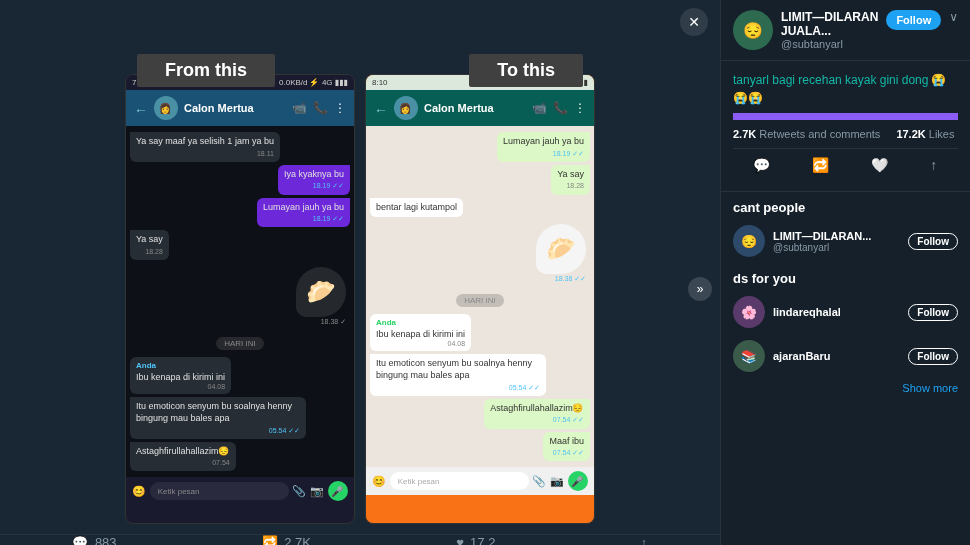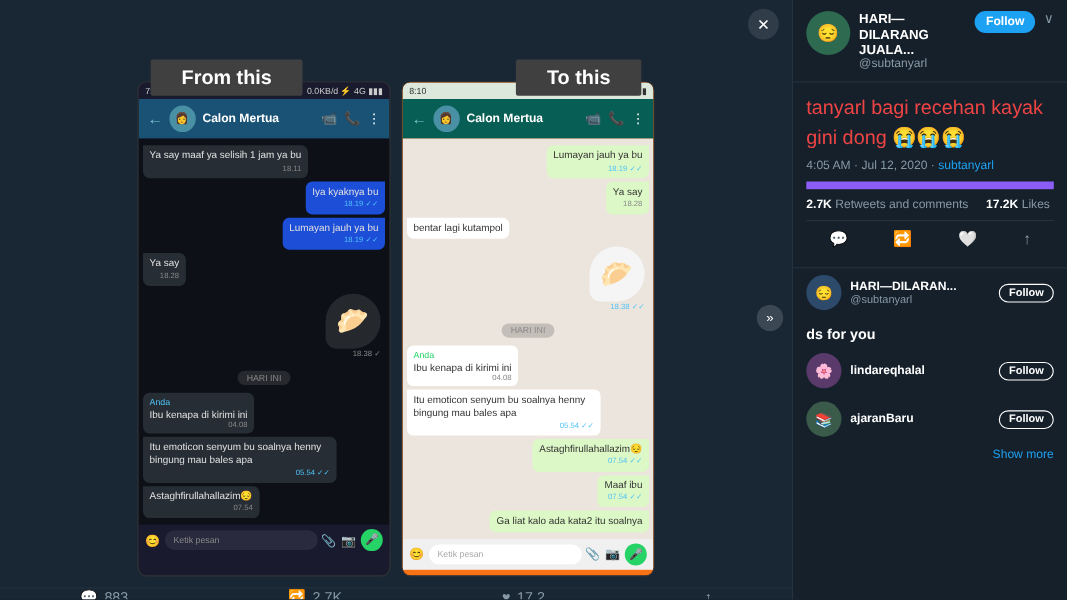--- a/index.html
+++ b/index.html
@@ -186,21 +186,21 @@
       align-self: flex-start;
       border-top-left-radius: 0;
     }
 
     .msg-received-light {
       background: #ffffff;
       color: #333;
     }
 
     .msg-sent {
-      background: #1d4ed8;
+      background: #6d28d9;
       color: #e0e0e0;
       align-self: flex-end;
       border-top-right-radius: 0;
     }
 
     .msg-sent-light {
       background: #dcf8c6;
       color: #333;
     }
 
@@ -242,21 +242,21 @@
       font-size: 24px;
     }
 
     .sticker-dark {
       background: rgba(255,255,255,0.1);
     }
 
     .anda-label {
       font-size: 8px;
       color: #4fc3f7;
-      font-weight: 400;
+      font-weight: 700;
       margin-bottom: 2px;
     }
 
     .anda-label-green {
       color: #25d366;
     }
 
     .msg-with-label {
       background: #262d34;
       padding: 4px 6px;
@@ -412,22 +412,22 @@
       cursor: pointer;
       white-space: nowrap;
     }
 
     .tweet-section {
       padding: 10px 12px;
       border-bottom: 1px solid #253341;
     }
 
     .tweet-text {
-      color: #ef4444;
-      font-size: 18px;
+      color: #14b8a6;
+      font-size: 12px;
       line-height: 1.5;
       margin-bottom: 6px;
     }
 
     .tweet-meta {
       color: #8899a6;
       font-size: 11px;
       margin-bottom: 8px;
     }
 
@@ -681,23 +681,20 @@
             <div class="msg-time msg-time-check">05.54 ✓✓</div>
           </div>
           <div class="msg-bubble msg-sent msg-sent-light">
             <div>Astaghfirullahallazim😔</div>
             <div class="msg-time msg-time-check">07.54 ✓✓</div>
           </div>
           <div class="msg-bubble msg-sent msg-sent-light">
             <div>Maaf ibu</div>
             <div class="msg-time msg-time-check">07.54 ✓✓</div>
           </div>
-          <div class="msg-bubble msg-sent msg-sent-light">
-            <div>Ga liat kalo ada kata2 itu soalnya</div>
-          </div>
         </div>
 
         <div class="wa-input wa-input-light">
           <span class="emoji-btn">😊</span>
           <div class="input-field input-field-light">
             <span>Ketik pesan</span>
           </div>
           <span style="color:#888;font-size:11px;">📎</span>
           <span style="color:#888;font-size:11px;">📷</span>
           <div class="mic-btn">🎤</div>
@@ -725,56 +722,53 @@
   </div>
 </div>
 
 <div class="right-panel">
 
   <div class="right-header">
     <div class="user-avatar-large">
       <span>😔</span>
     </div>
     <div class="user-info">
-      <div class="user-name">HARI—DILARANG JUALA...</div>
+      <div class="user-name">LIMIT—DILARAN JUALA...</div>
       <div class="user-handle">@subtanyarl</div>
     </div>
     <button class="follow-btn">Follow</button>
     <span class="chevron">∨</span>
   </div>
 
   <div class="tweet-section">
     <div class="tweet-text">tanyarl bagi recehan kayak gini dong 😭😭😭</div>
-    <div class="tweet-meta">
-      <span>4:05 AM · Jul 12, 2020 ·</span>
-      <a>subtanyarl</a>
-    </div>
     <div class="tweet-stats">
       <div class="stat-item">
         <span class="stat-number">2.7K</span>
         <span>Retweets and comments</span>
       </div>
       <div class="stat-item">
         <span class="stat-number">17.2K</span>
         <span>Likes</span>
       </div>
     </div>
     <div class="tweet-actions">
       <span class="tweet-action-btn">💬</span>
       <span class="tweet-action-btn">🔁</span>
       <span class="tweet-action-btn">🤍</span>
       <span class="tweet-action-btn">↑</span>
     </div>
   </div>
 
+  <div class="section-title">cant people</div>
 
   <div class="suggestion-item">
     <div class="suggestion-avatar">😔</div>
     <div class="suggestion-info">
-      <div class="suggestion-name">HARI—DILARAN...</div>
+      <div class="suggestion-name">LIMIT—DILARAN...</div>
       <div class="suggestion-handle">@subtanyarl</div>
     </div>
     <button class="suggestion-follow">Follow</button>
   </div>
 
   <div class="section-title">ds for you</div>
 
   <div class="suggestion-item">
     <div class="suggestion-avatar" style="background:#5a3a6a;">🌸</div>
     <div class="suggestion-info">

